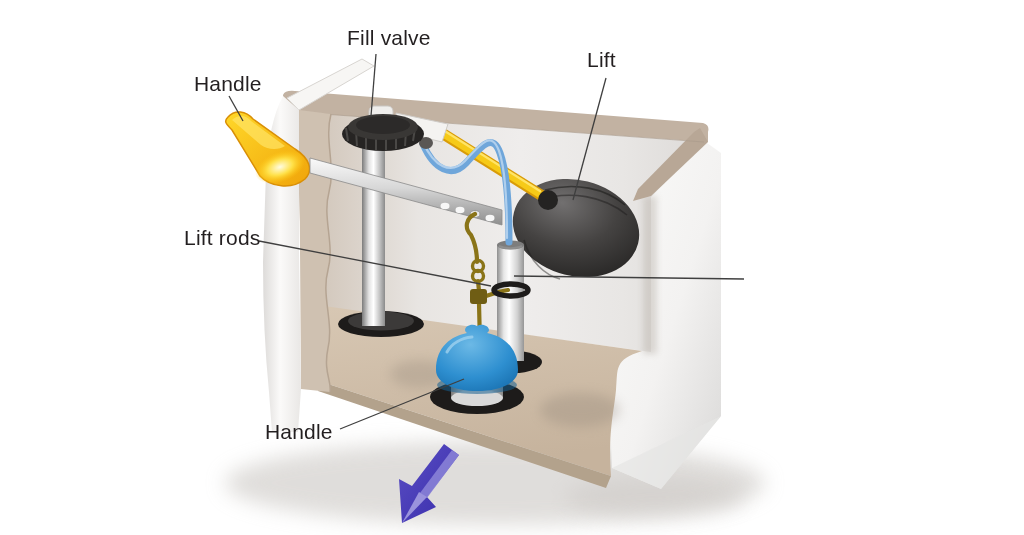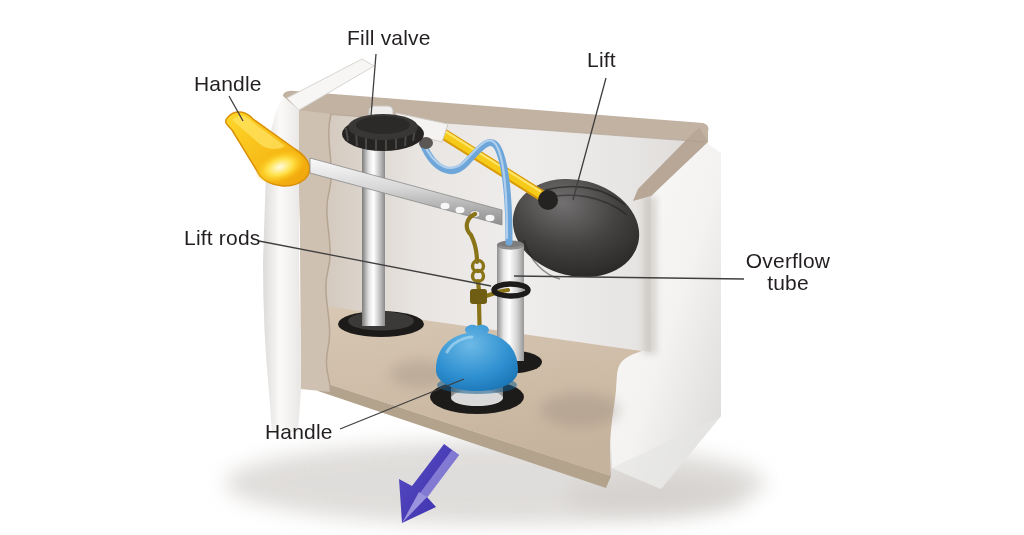--- a/index.html
+++ b/index.html
@@ -221,16 +221,15 @@
     <line x1="259" y1="241" x2="491" y2="286"></line>
     <line x1="744" y1="279" x2="514" y2="276"></line>
     <line x1="340" y1="429" x2="464" y2="379"></line>
   </g>
 </svg>
 
   <div class="label" style="left:347px;top:27px;">Fill valve</div>
   <div class="label" style="left:587px;top:49px;">Lift</div>
   <div class="label" style="left:194px;top:73px;">Handle</div>
   <div class="label" style="left:184px;top:227px;">Lift rods</div>
-  <div class="label wrap" style="left:740px;top:250px;width:96px;">Overflow tube</div>
   <div class="label" style="left:265px;top:421px;">Handle</div>
 
 </div>
 
 </body></html>

